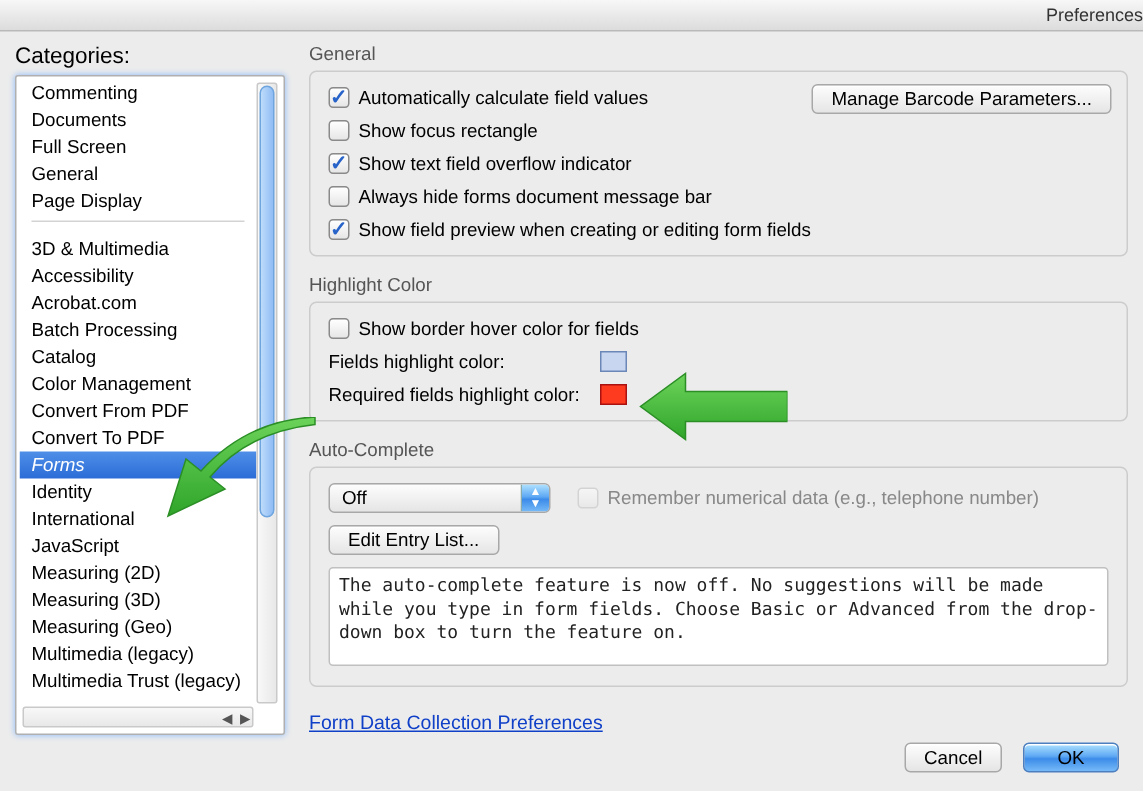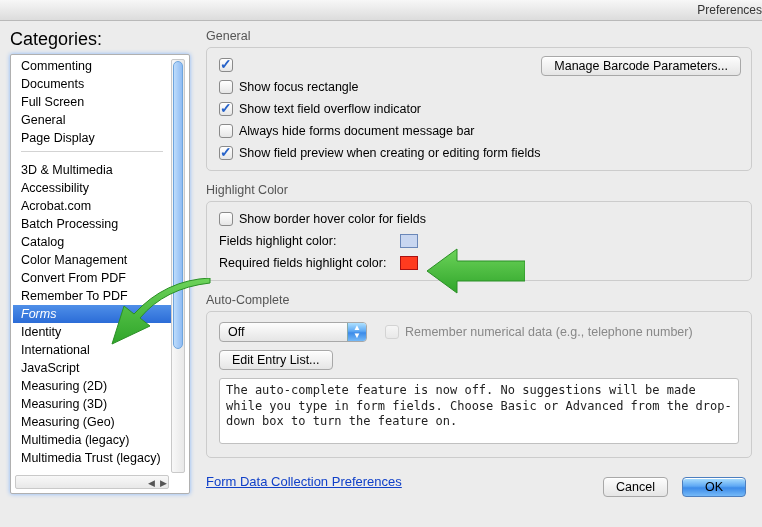--- a/index.html
+++ b/index.html
@@ -22,21 +22,21 @@
   font-size: 12px;
   color: #333;
 }
 .content {
   padding: 8px 10px 10px 10px;
   display: flex;
   gap: 16px;
   height: 460px;
 }
 .left-col { width: 180px; flex-shrink: 0; }
-.categories-label { font-size: 18px; margin-bottom: 4px; }
+.categories-label { font-size: 15px; margin-bottom: 4px; }
 .listbox-outer {
   border: 1px solid #b0b0b0;
   border-radius: 2px;
   padding: 2px;
   background: #fff;
   box-shadow: 0 0 4px rgba(110,170,255,0.8);
   height: 440px;
   position: relative;
 }
 .listbox {
@@ -143,21 +143,21 @@
   border-radius: 3px;
   padding: 4px 6px;
   font-size: 12px;
   color:#222;
   line-height: 1.3;
   resize: none;
 }
 .link { color: #1040c8; text-decoration: underline; font-size: 13px; margin-top:4px; display:inline-block;text-align:right; }
 .footer {
   position: absolute;
-  bottom: 30px;
+  bottom: 12px;
   right: 16px;
   display: flex;
   gap: 14px;
 }
 .arrow {
   position: absolute;
   pointer-events: none;
   z-index: 50;
 }
 .arrow svg { display:block; }
@@ -180,21 +180,21 @@
             <div class="list-item">General</div>
             <div class="list-item">Page Display</div>
             <div class="list-sep"></div>
             <div class="list-item">3D &amp; Multimedia</div>
             <div class="list-item">Accessibility</div>
             <div class="list-item">Acrobat.com</div>
             <div class="list-item">Batch Processing</div>
             <div class="list-item">Catalog</div>
             <div class="list-item">Color Management</div>
             <div class="list-item">Convert From PDF</div>
-            <div class="list-item">Remember To PDF</div>
+            <div class="list-item">Convert To PDF</div>
             <div class="list-item selected">Forms</div>
             <div class="list-item">Identity</div>
             <div class="list-item">International</div>
             <div class="list-item">JavaScript</div>
             <div class="list-item">Measuring (2D)</div>
             <div class="list-item">Measuring (3D)</div>
             <div class="list-item">Measuring (Geo)</div>
             <div class="list-item">Multimedia (legacy)</div>
             <div class="list-item">Multimedia Trust (legacy)</div>
           </div>
@@ -210,20 +210,21 @@
 
   <div class="right-col">
     <div class="section">
       <div class="section-label">General</div>
       <div class="groupbox" style="position:relative;">
         <div style="position:absolute; right:10px; top:8px;">
           <div class="btn">Manage Barcode Parameters...</div>
         </div>
         <div class="row">
             <div class="cb checked"></div>
+            <span class="lbl">Automatically calculate field values</span>
           </div>
         <div class="row">
             <div class="cb"></div>
             <span class="lbl">Show focus rectangle</span>
           </div>
         <div class="row">
             <div class="cb checked"></div>
             <span class="lbl">Show text field overflow indicator</span>
           </div>
         <div class="row">

